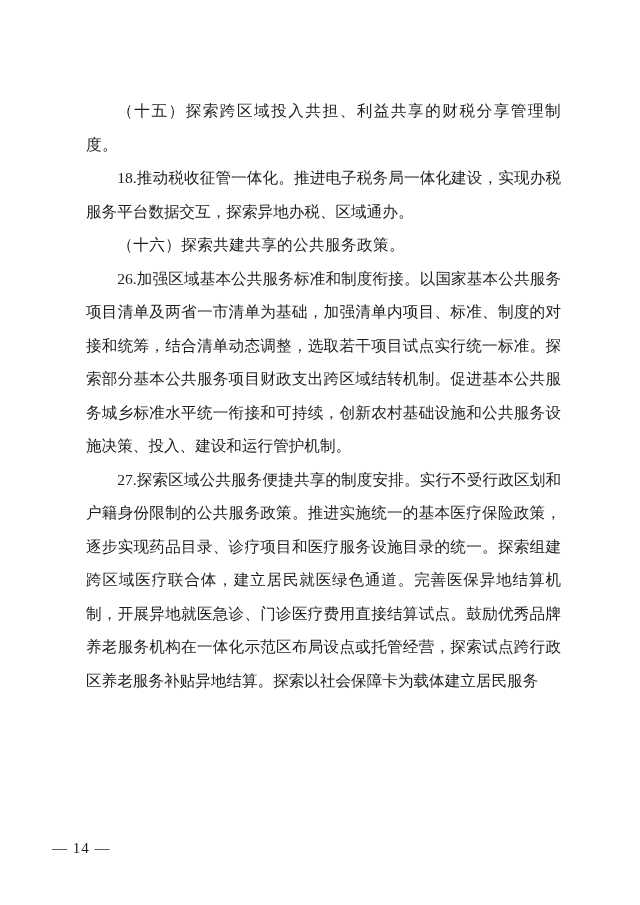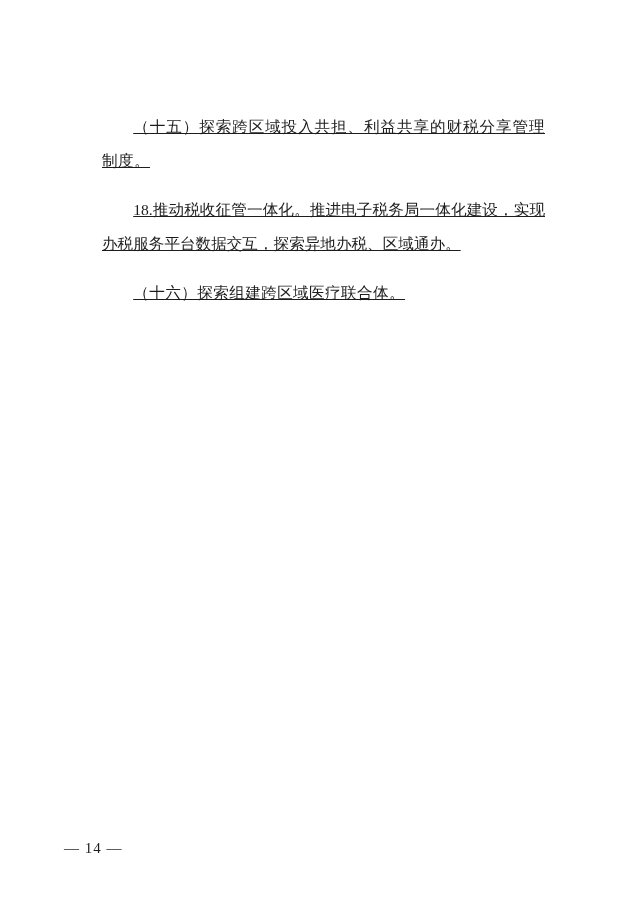--- a/index.html
+++ b/index.html
@@ -19,49 +19,50 @@
     inset: 0;
     background: #ffffff;
   }
   .content {
     position: absolute;
     left: 86px;
     top: 94px;
     width: 475px;
   }
   .para {
-    margin: 16px;
+    margin: 0;
     font-size: 15.6px;
     line-height: 33.5px;
     color: #1d1d1d;
     text-align: justify;
     text-justify: inter-ideograph;
     text-indent: 2em;
     word-break: break-all;
-    text-decoration: underline;
   }
   .para.kai {
     
     letter-spacing: 0.4px;
   }
   .pageno {
     position: absolute;
-    left: 64px;
+    left: 52px;
     top: 838px;
     font-size: 15px;
     line-height: 20px;
     color: #1d1d1d;
     letter-spacing: 1px;
     white-space: pre;
   }
 </style>
 </head>
 <body>
 
 <div class="page">
   <div class="content">
     <p class="para kai">（十五）探索跨区域投入共担、利益共享的财税分享管理制度。</p>
     <p class="para">18.推动税收征管一体化。推进电子税务局一体化建设，实现办税服务平台数据交互，探索异地办税、区域通办。</p>
-    <p class="para kai">（十六）探索组建跨区域医疗联合体。</p>
+    <p class="para kai">（十六）探索共建共享的公共服务政策。</p>
+    <p class="para">26.加强区域基本公共服务标准和制度衔接。以国家基本公共服务项目清单及两省一市清单为基础，加强清单内项目、标准、制度的对接和统筹，结合清单动态调整，选取若干项目试点实行统一标准。探索部分基本公共服务项目财政支出跨区域结转机制。促进基本公共服务城乡标准水平统一衔接和可持续，创新农村基础设施和公共服务设施决策、投入、建设和运行管护机制。</p>
+    <p class="para">27.探索区域公共服务便捷共享的制度安排。实行不受行政区划和户籍身份限制的公共服务政策。推进实施统一的基本医疗保险政策，逐步实现药品目录、诊疗项目和医疗服务设施目录的统一。探索组建跨区域医疗联合体，建立居民就医绿色通道。完善医保异地结算机制，开展异地就医急诊、门诊医疗费用直接结算试点。鼓励优秀品牌养老服务机构在一体化示范区布局设点或托管经营，探索试点跨行政区养老服务补贴异地结算。探索以社会保障卡为载体建立居民服务</p>
   </div>
 
   <div class="pageno">— 14 —</div>
 </div>
 
 </body></html>

